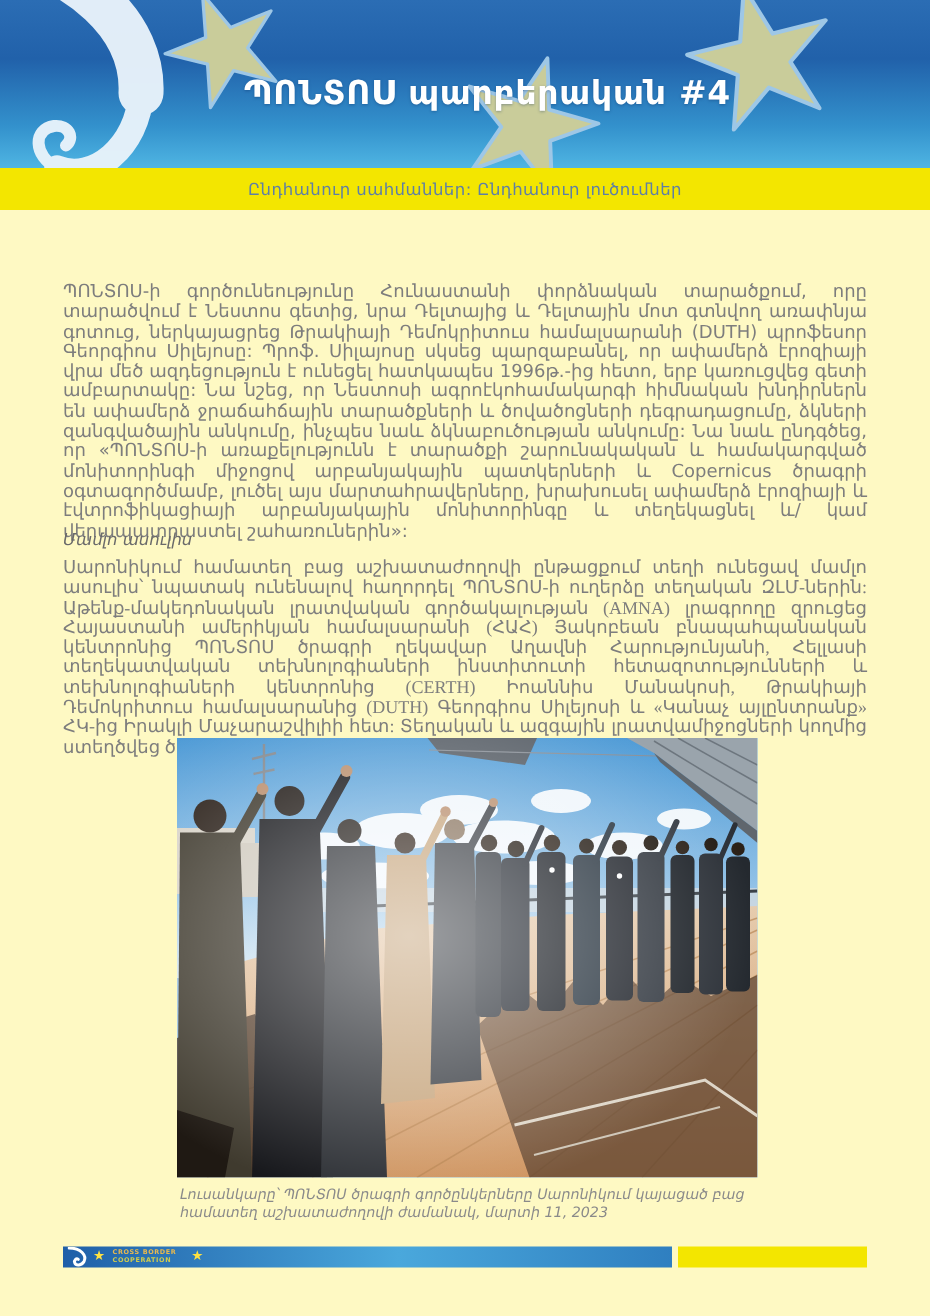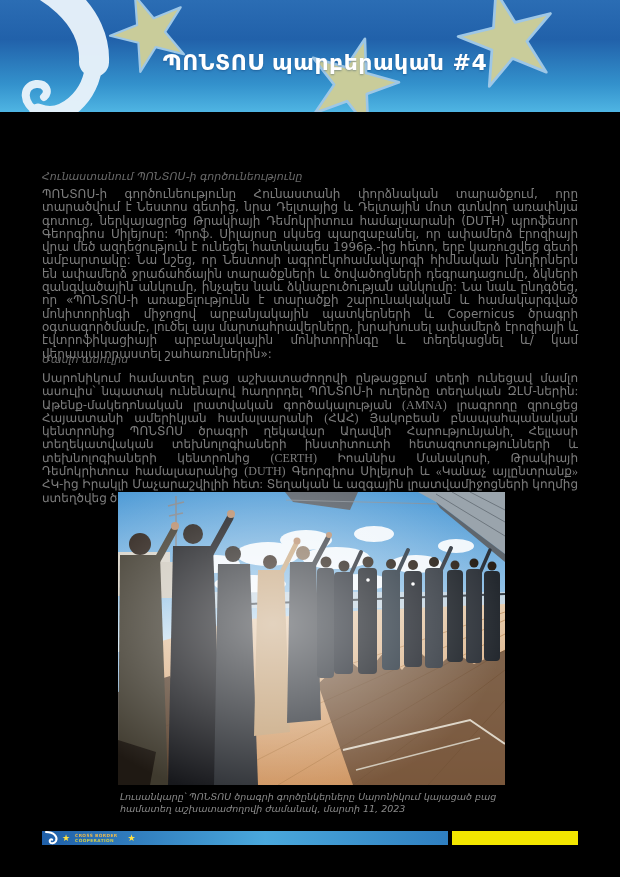--- a/index.html
+++ b/index.html
@@ -1,18 +1,18 @@
 <!DOCTYPE html>
 <html><head>
 <meta charset="utf-8">
 <style>
   * { margin:0; padding:0; box-sizing:border-box; }
   html,body { background:#ffffff; }
   .page {
-    position:relative; width:620px; height:877px; background:#000000;
+    position:relative; width:620px; height:877px; background:#fef9c3;
     font-family:"DejaVu Sans", sans-serif; overflow:hidden;
   }
   
   .header {
     position:absolute; left:0; top:0; width:620px; height:112px;
     background:linear-gradient(180deg,#2b6db4 0%,#2161aa 35%,#3391cc 75%,#4fb5e3 100%);
     overflow:hidden;
   }
   .header svg { position:absolute; left:0; top:0; }
   .newsletter-title {
@@ -83,22 +83,24 @@
       </g>
 
       <g stroke="#e9f3fb" fill="none" stroke-linecap="round" opacity="0.96">
         <path d="M -10,-34 C 55,-22 96,18 94,62" stroke-width="30"></path>
         <path d="M 94,62 C 92,98 62,122 38,112" stroke-width="17"></path>
         <path d="M 38,112 C 22,104 22,86 36,84 C 46,83 50,92 44,97" stroke-width="8"></path>
       </g>
     </svg>
     <div class="newsletter-title">ՊՈՆՏՈՍ պարբերական #4</div>
   </div>
-
-  <div class="section-heading heading-1">Հունաստանում ՊՈՆՏՈՍ-ի գործունեությունը</div>
+  <div class="tagline-bar">
+    <span class="tagline">Ընդհանուր սահմաններ: Ընդհանուր լուծումներ</span>
+  </div>
+
   <p class="body-par par-1">ՊՈՆՏՈՍ-ի գործունեությունը Հունաստանի փորձնական տարածքում, որը տարածվում է Նեստոս գետից, նրա Դելտայից և Դելտային մոտ գտնվող առափնյա գոտուց, ներկայացրեց Թրակիայի Դեմոկրիտուս համալսարանի (DUTH) պրոֆեսոր Գեորգիոս Սիլեյոսը: Պրոֆ. Սիլայոսը սկսեց պարզաբանել, որ ափամերձ էրոզիայի վրա մեծ ազդեցություն է ունեցել հատկապես 1996թ.-ից հետո, երբ կառուցվեց գետի ամբարտակը: Նա նշեց, որ Նեստոսի ագրոէկոհամակարգի հիմնական խնդիրներն են ափամերձ ջրաճահճային տարածքների և ծովածոցների դեգրադացումը, ձկների զանգվածային անկումը, ինչպես նաև ձկնաբուծության անկումը: Նա նաև ընդգծեց, որ «ՊՈՆՏՈՍ-ի առաքելությունն է տարածքի շարունակական և համակարգված մոնիտորինգի միջոցով արբանյակային պատկերների և Copernicus ծրագրի օգտագործմամբ, լուծել այս մարտահրավերները, խրախուսել ափամերձ էրոզիայի և էվտրոֆիկացիայի արբանյակային մոնիտորինգը և տեղեկացնել և/ կամ վերապատրաստել շահառուներին»:</p>
 
   <div class="section-heading heading-2">Մամլո ասուլիս</div>
   <p class="body-par par-2">Սարոնիկում համատեղ բաց աշխատաժողովի ընթացքում տեղի ունեցավ մամլո ասուլիս՝ նպատակ ունենալով հաղորդել ՊՈՆՏՈՍ-ի ուղերձը տեղական ԶԼՄ-ներին: Աթենք-մակեդոնական լրատվական գործակալության (AMNA) լրագրողը զրուցեց Հայաստանի ամերիկյան համալսարանի (ՀԱՀ) Յակոբեան բնապահպանական կենտրոնից ՊՈՆՏՈՍ ծրագրի ղեկավար Աղավնի Հարությունյանի, Հելլասի տեղեկատվական տեխնոլոգիաների ինստիտուտի հետազոտությունների և տեխնոլոգիաների կենտրոնից (CERTH) Իոաննիս Մանակոսի, Թրակիայի Դեմոկրիտուս համալսարանից (DUTH) Գեորգիոս Սիլեյոսի և «Կանաչ այլընտրանք» ՀԿ-ից Իրակլի Մաչարաշվիլիի հետ: Տեղական և ազգային լրատվամիջոցների կողմից ստեղծվեց ծրագրի վերաբերյալ 27 հրապարակում:</p>
 
   <div class="photo-figure">
     <svg width="387" height="293" viewBox="0 0 387 293">
       <defs>
         <linearGradient id="sky" x1="0" y1="0" x2="0" y2="1">
           <stop offset="0" stop-color="#4f9bd6"></stop>

